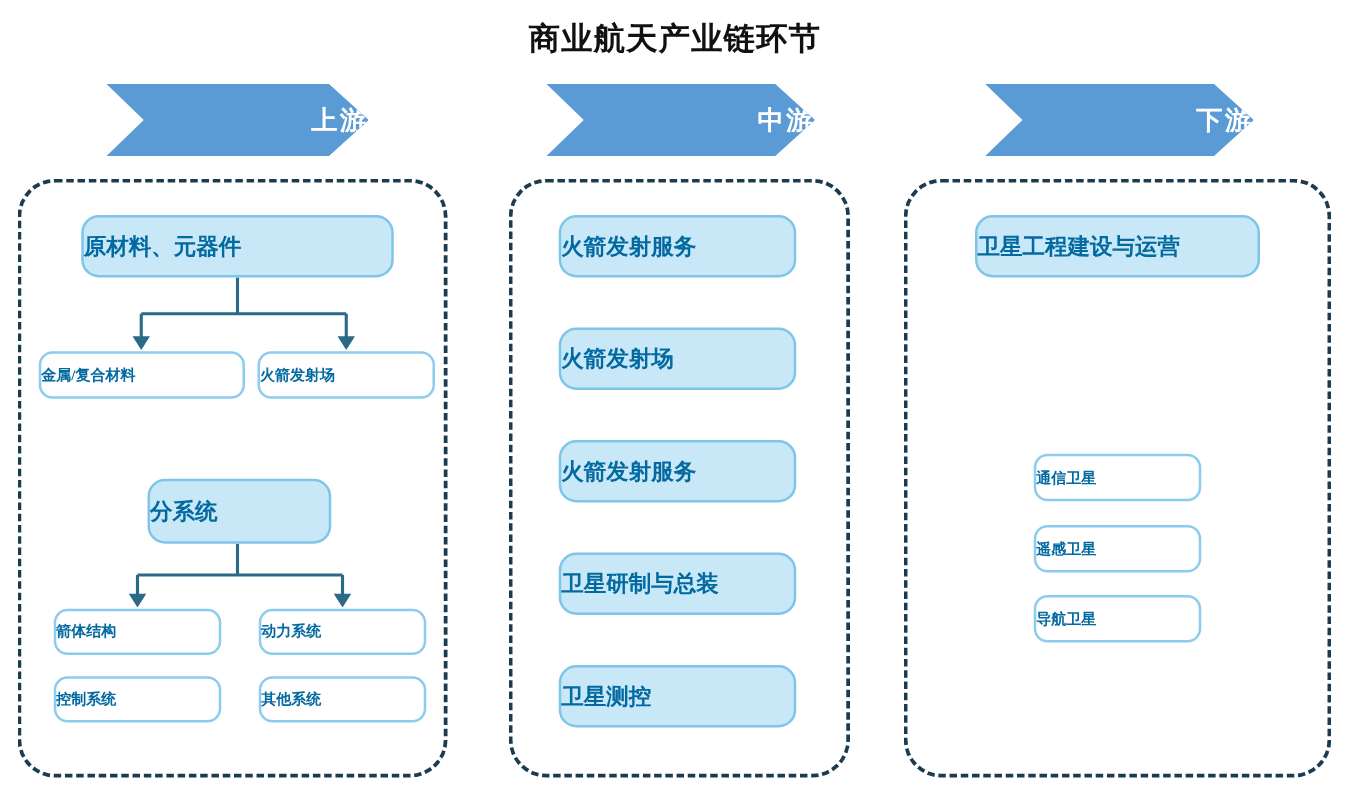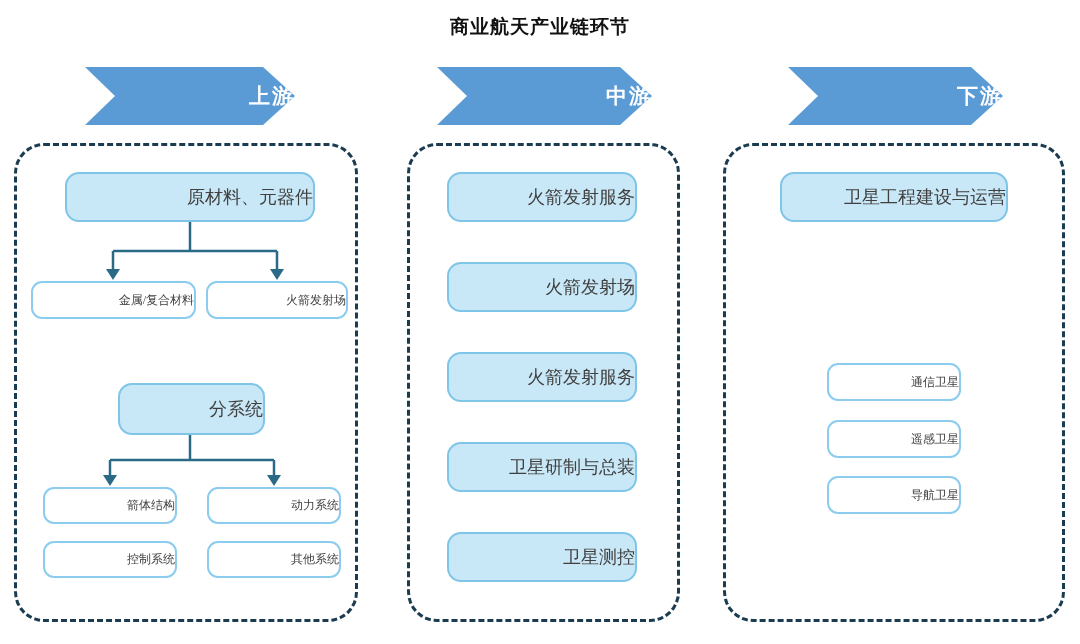--- a/index.html
+++ b/index.html
@@ -14,21 +14,21 @@
     height: 644px;
     background: #ffffff;
     overflow: hidden;
   }
   .title {
     position: absolute;
     top: 14px;
     left: 0;
     width: 100%;
     text-align: center;
-    font-size: 19px;
+    font-size: 25px;
     font-weight: bold;
     color: #111111;
     letter-spacing: 1px;
   }
   
   .banner {
     position: absolute;
     top: 67px;
     height: 58px;
     background: #5B9BD5;
@@ -56,24 +56,24 @@
   }
   .container-up   { left: 14px;  width: 344px; }
   .container-mid  { left: 407px; width: 273px; }
   .container-down { left: 723px; width: 342px; }
 
   
   .node {
     position: absolute;
     display: flex;
     align-items: center;
-    justify-content: flex-end;
+    justify-content: flex-start;
     text-align: center;
-    font-weight: normal;
-    color: #404040;
+    font-weight: bold;
+    color: #0369a1;
   }
   .node-blue {
     background: #C9E8F7;
     border: 2px solid #7EC5E8;
     border-radius: 14px;
     font-size: 18px;
   }
   .node-white {
     background: #ffffff;
     border: 2px solid #8CCCEE;
@@ -165,21 +165,21 @@
   <div class="node node-blue" style="left:447px; top:352px; width:190px; height:50px;">
     <span>火箭发射服务</span>
   </div>
   <div class="node node-blue" style="left:447px; top:442px; width:190px; height:50px;">
     <span>卫星研制与总装</span>
   </div>
   <div class="node node-blue" style="left:447px; top:532px; width:190px; height:50px;">
     <span>卫星测控</span>
   </div>
 
-  <div class="node node-blue" style="left:780px; top:172px; width:228px; height:50px;padding-left:33px;">
+  <div class="node node-blue" style="left:780px; top:172px; width:228px; height:50px;">
     <span>卫星工程建设与运营</span>
   </div>
   <div class="node node-white" style="left:827px; top:363px; width:134px; height:38px;">
     <span>通信卫星</span>
   </div>
   <div class="node node-white" style="left:827px; top:420px; width:134px; height:38px;">
     <span>遥感卫星</span>
   </div>
   <div class="node node-white" style="left:827px; top:476px; width:134px; height:38px;">
     <span>导航卫星</span>

